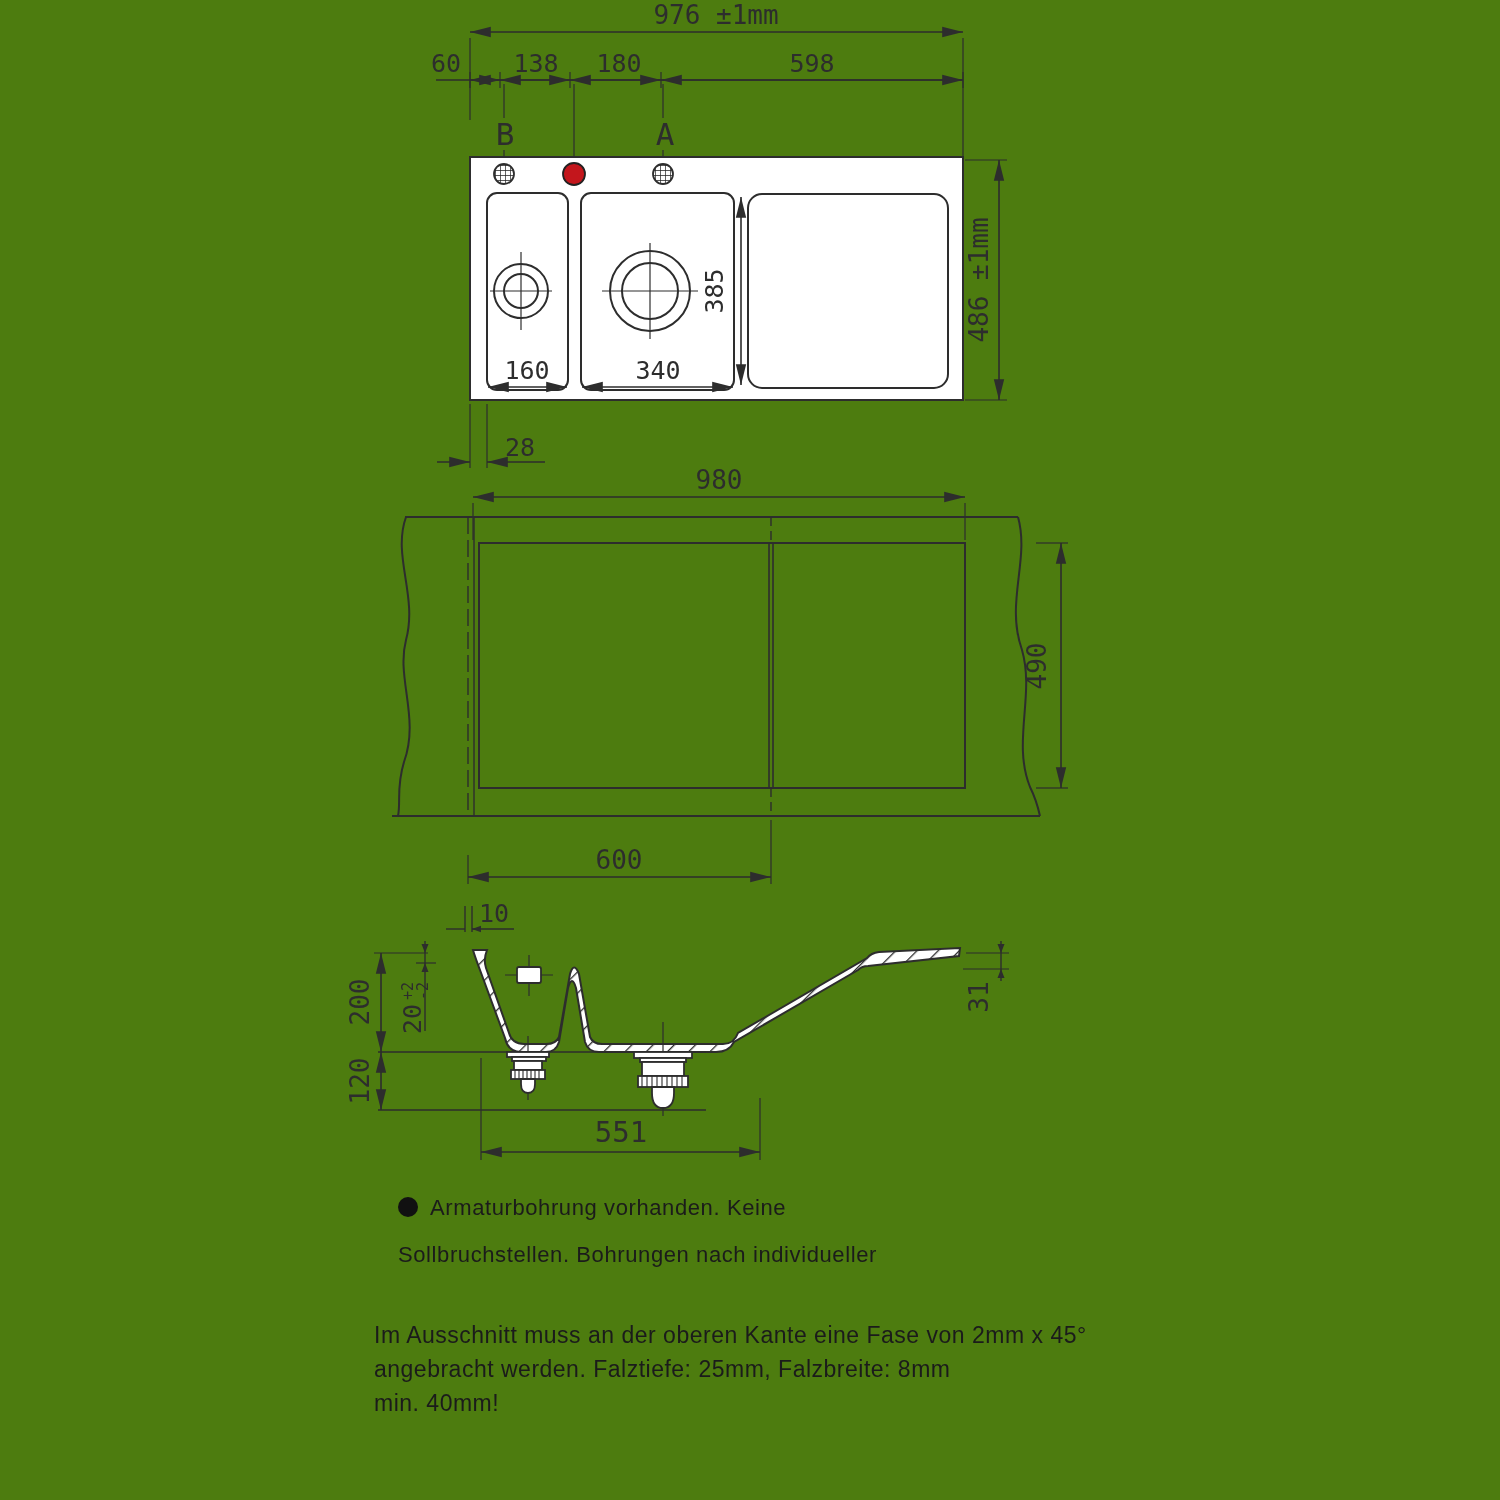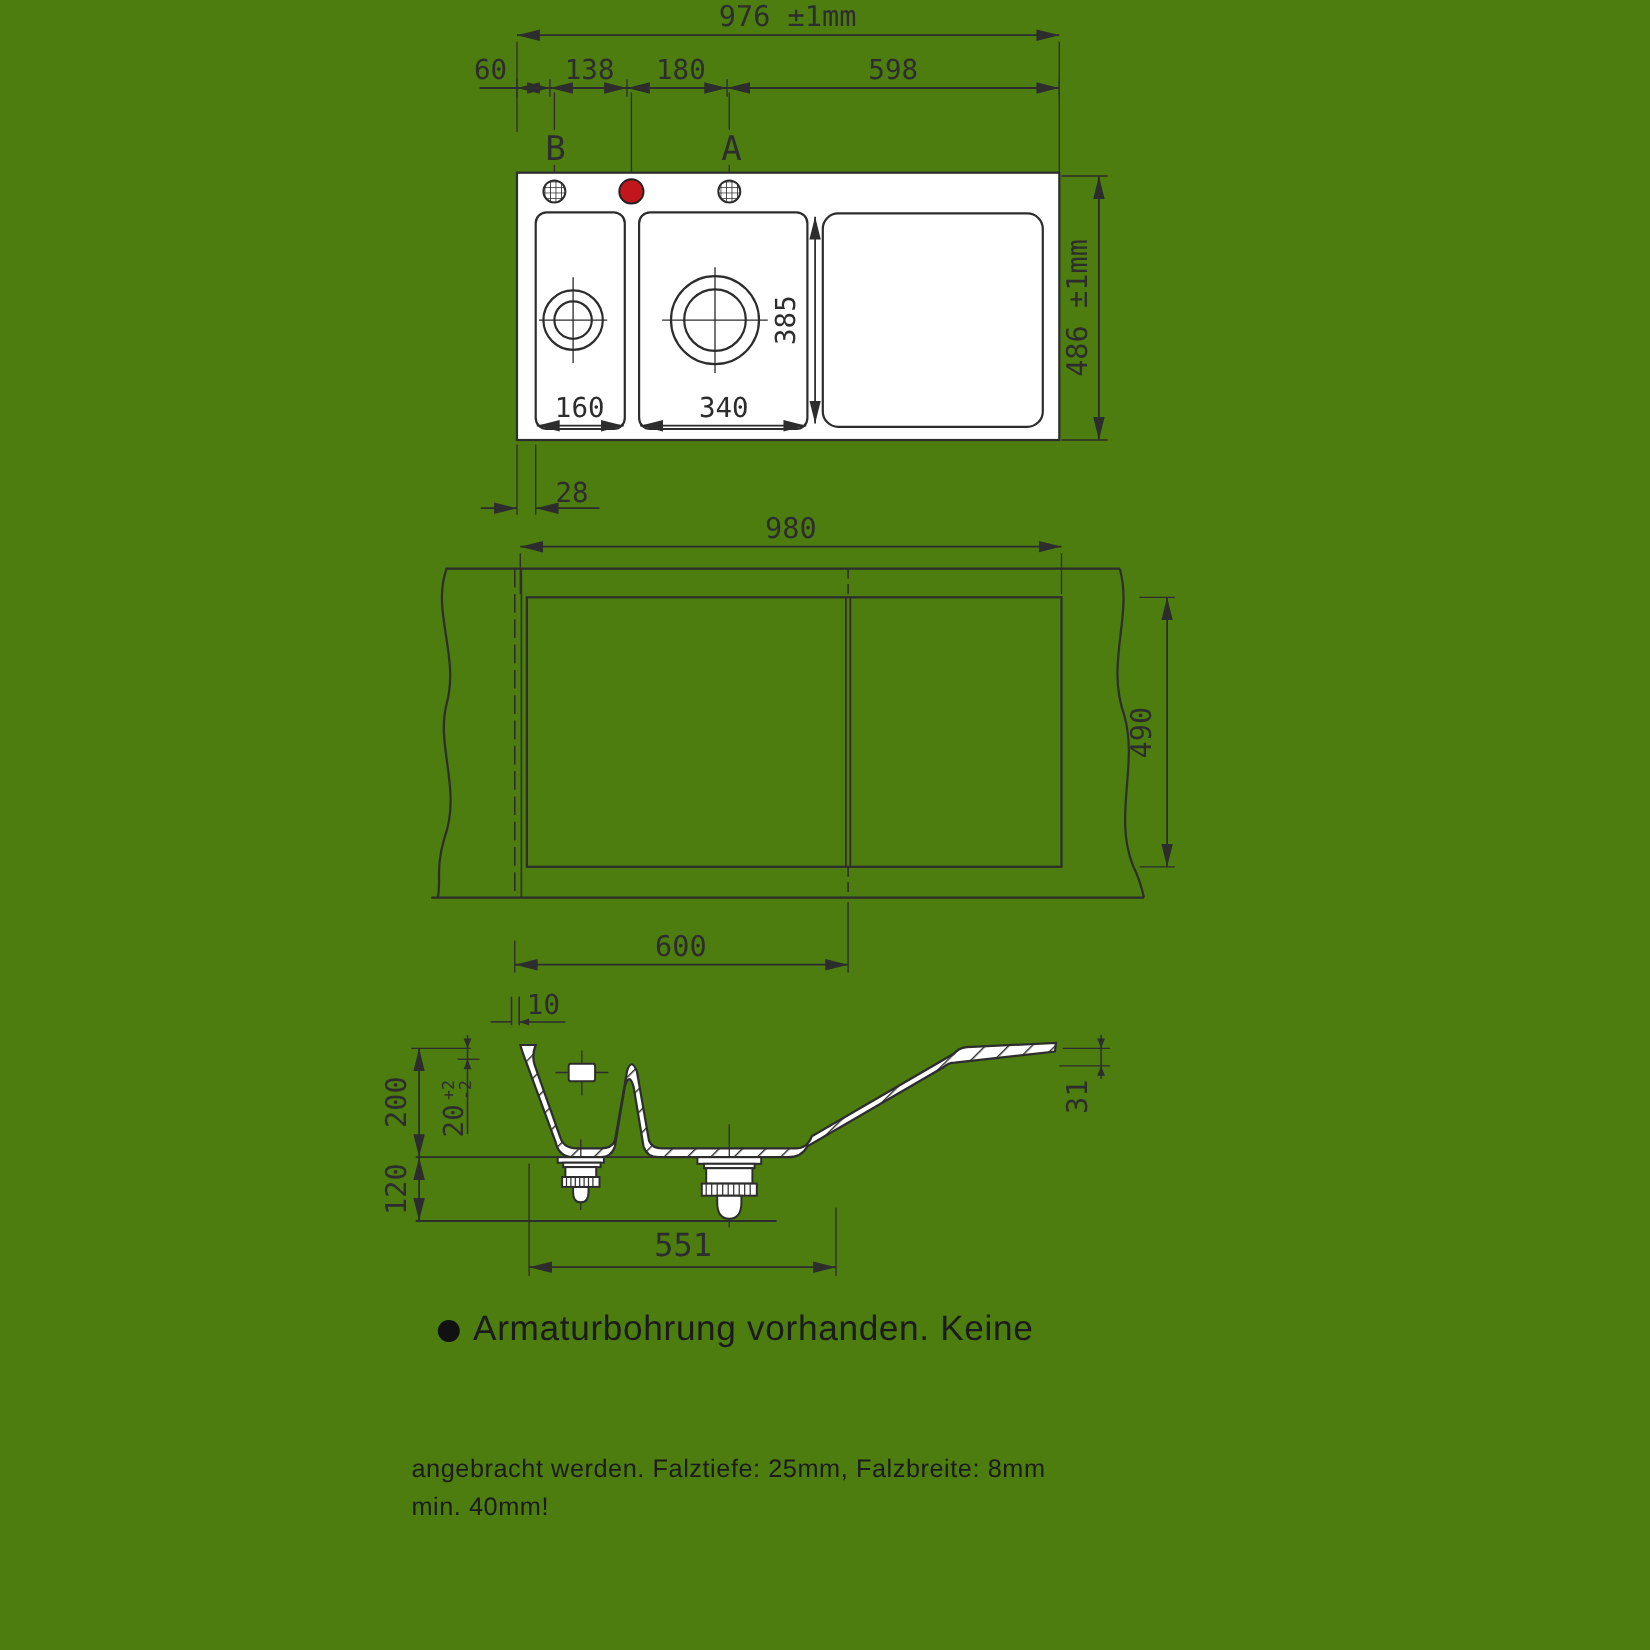--- a/index.html
+++ b/index.html
@@ -1,19 +1,19 @@
 <!DOCTYPE html>
 <html><head>
 <meta charset="utf-8">
 <style>
   html,body{margin:0;padding:0;background:#ffffff;}
   .canvas{position:relative;width:1500px;height:1500px;background:#4d7c0f;overflow:hidden;
           font-family:"Liberation Sans",sans-serif;color:#1e1e1e;}
   svg text{font-family:"DejaVu Sans Mono",monospace;fill:#2d2d2d;}
-  .notes1{position:absolute;left:398px;top:1184px;font-size:32px;line-height:47px;
+  .notes1{position:absolute;left:398px;top:1184px;font-size:22px;line-height:47px;
           letter-spacing:0.6px;color:#1b1b1b;white-space:nowrap;}
   .notes2{position:absolute;left:374px;top:1318px;font-size:23px;line-height:34px;
           letter-spacing:0.5px;color:#1b1b1b;white-space:nowrap;}
   .bullet{display:inline-block;width:20px;height:20px;border-radius:50%;background:#111;
           margin-right:12px;vertical-align:-2px;}
   .hatchdot{display:inline-block;width:22px;height:22px;border-radius:50%;border:2px solid #222;
           box-sizing:border-box;vertical-align:-3px;margin:0 3px;
           background:repeating-linear-gradient(90deg,#444 0 1.5px,transparent 1.5px 5px),
                      repeating-linear-gradient(0deg,#444 0 1.5px,transparent 1.5px 5px);}
 </style>
@@ -258,20 +258,22 @@
     <polygon points="1001,953 997.5,944 1004.5,944" fill="#2d2d2d" stroke="none"></polygon>
     <polygon points="1001,969 997.5,978 1004.5,978" fill="#2d2d2d" stroke="none"></polygon>
     <g transform="translate(988,997) rotate(-90)">
       <text x="0" y="0" font-size="26" text-anchor="middle" stroke="none" fill="#2d2d2d">31</text>
     </g>
   </g>
 </svg>
 
 <div class="notes1">
   <div><span class="bullet"></span><span>Armaturbohrung vorhanden. Keine</span></div>
+  <div><span>Sollbruchstellen. Bohrungen nach individueller</span></div>
 </div>
 
 <div class="notes2">
+  <div>Im Ausschnitt muss an der oberen Kante eine Fase von 2mm x 45°</div>
   <div>angebracht werden. Falztiefe: 25mm, Falzbreite: 8mm</div>
   <div>min. 40mm!</div>
 </div>
 
 </div>
 
 </body></html>

